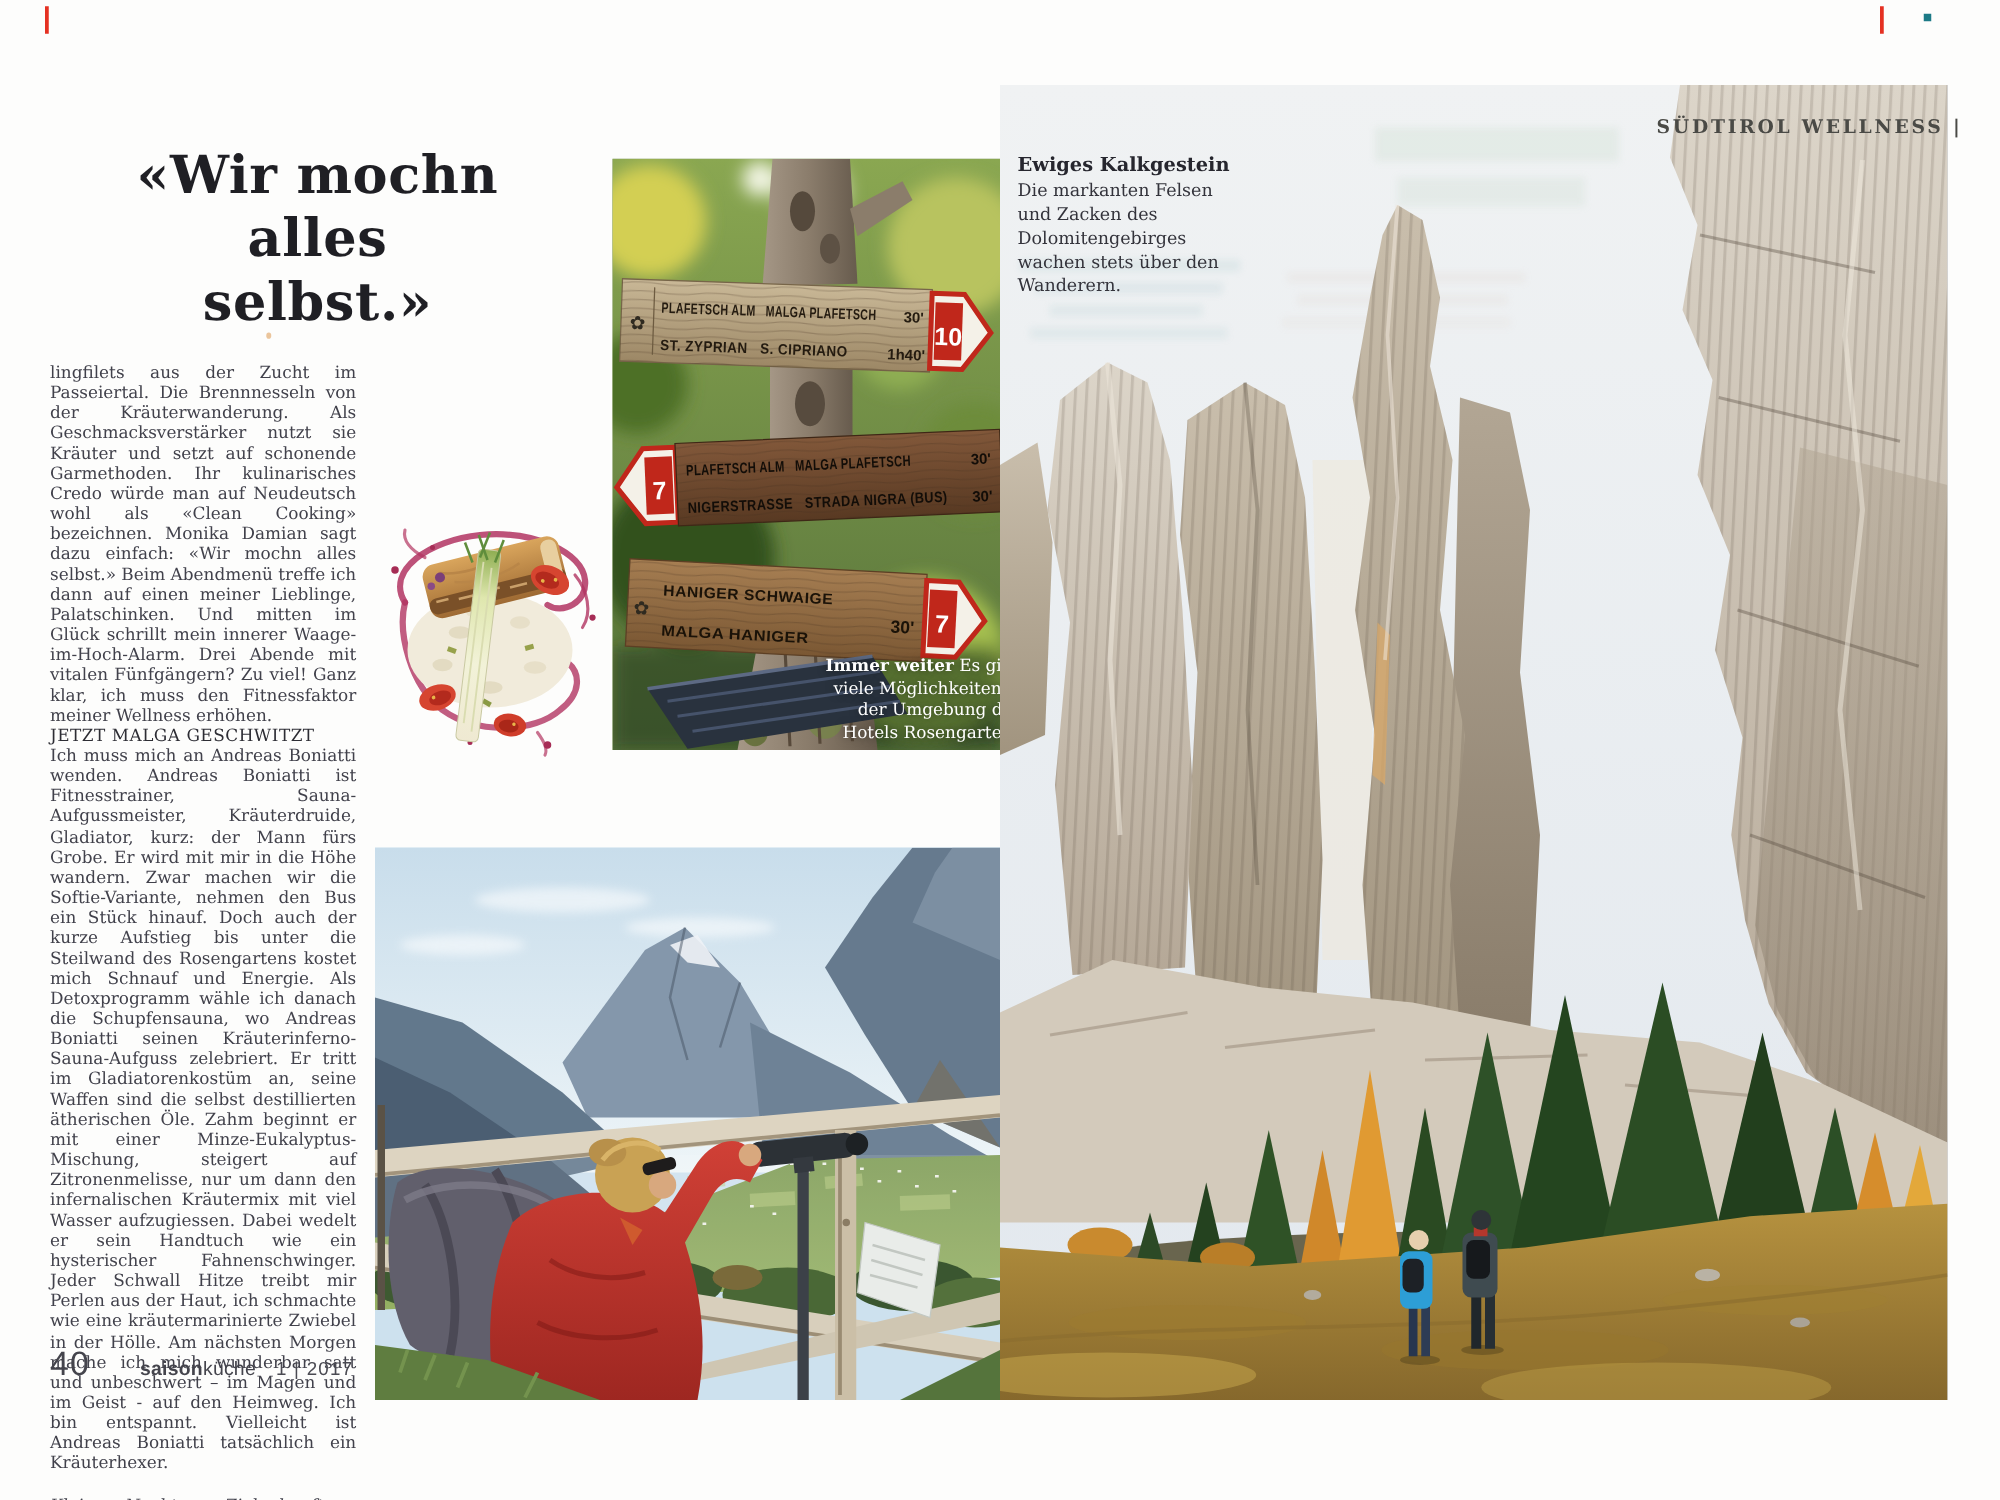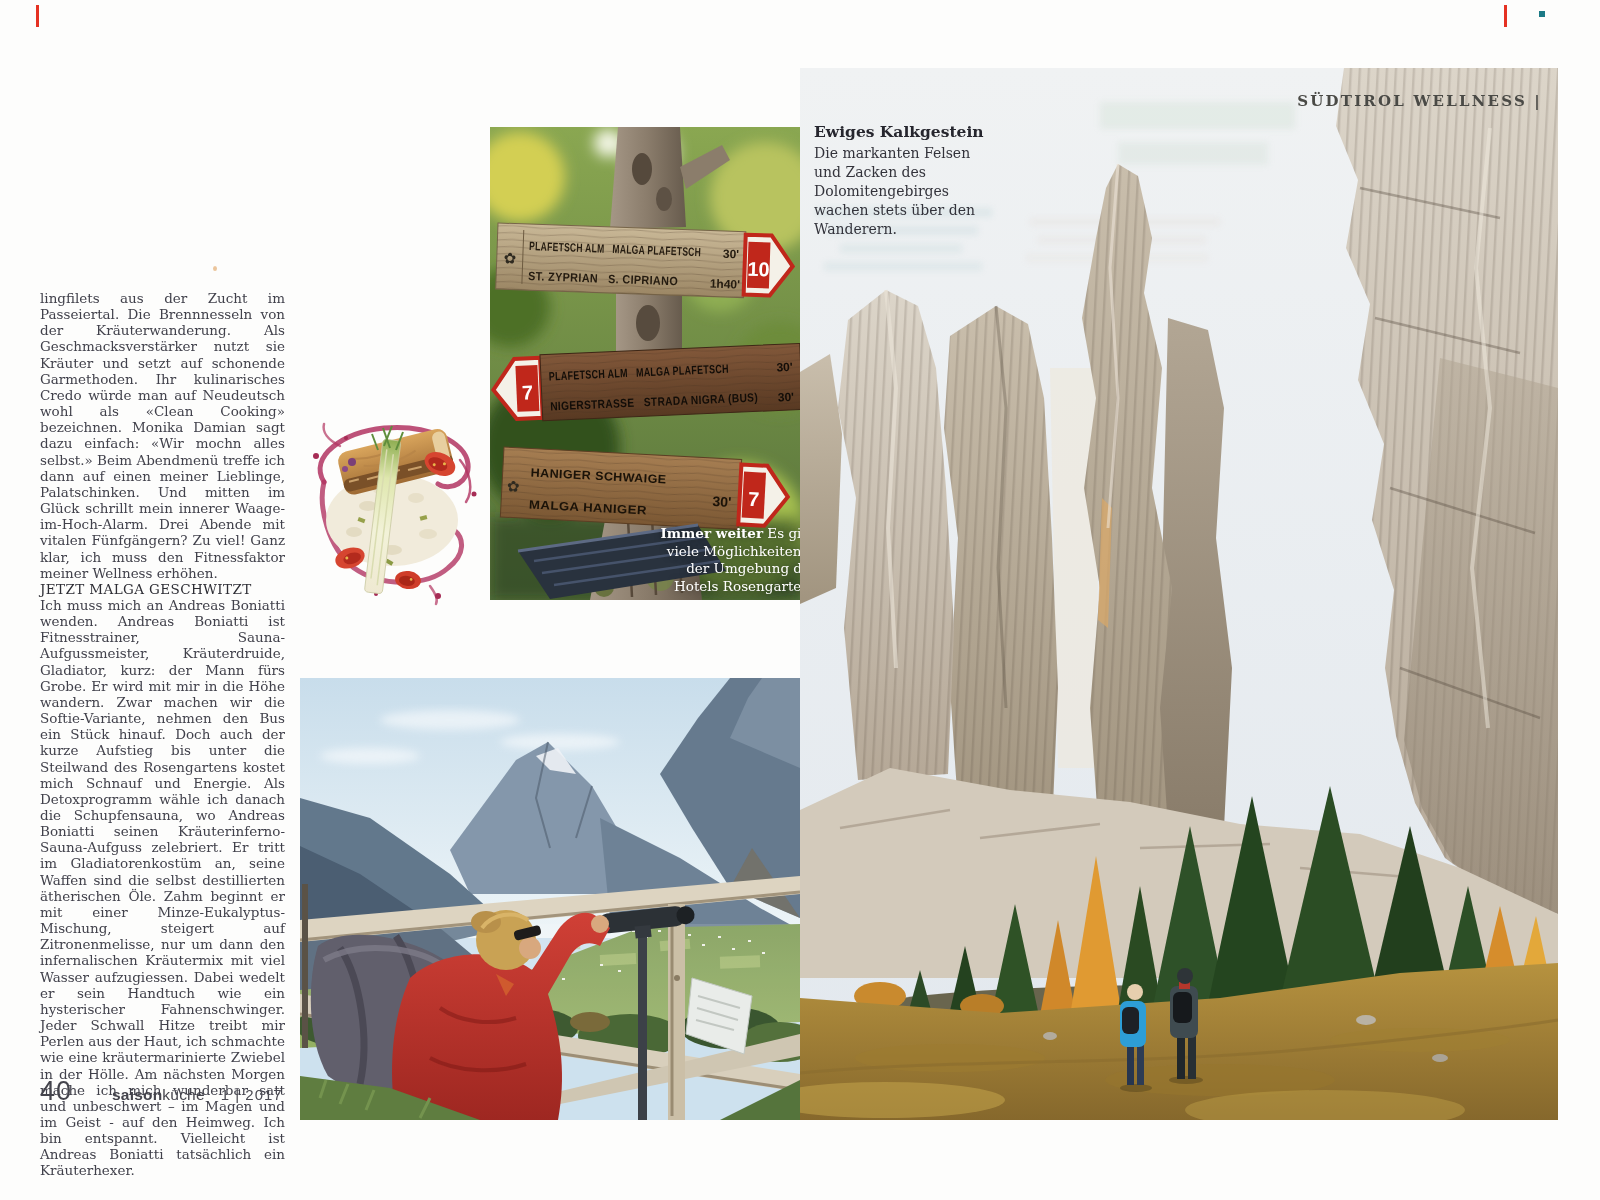--- a/index.html
+++ b/index.html
@@ -5,21 +5,21 @@
   html,body{margin:0;padding:0;background:#ffffff;}
   .page{position:relative;width:1600px;height:1200px;background:#fdfdfc;overflow:hidden;
         font-family:"DejaVu Serif", serif;color:#41414b;}
   
   .crop-mark{position:absolute;width:3px;height:22px;background:#e53122;top:5px;}
   .crop-mark.left{left:36px;}
   .crop-mark.right{left:1504px;}
   .reg-dot{position:absolute;left:1539px;top:11px;width:6px;height:6px;background:#1c7a86;}
   .speck{position:absolute;left:213px;top:266px;width:4px;height:5px;border-radius:50%;background:#e2a868;opacity:.65;}
 
-  .header-right{position:absolute;top:92px;left:1280px;width:262px;text-align:right;
+  .header-right{position:absolute;top:92px;left:1308px;width:262px;text-align:right;
     font-family:"DejaVu Serif",serif;font-weight:bold;font-size:15px;letter-spacing:2.2px;color:#4a4a46;z-index:5;}
 
   .quote{position:absolute;left:58px;top:114px;width:392px;text-align:center;
     font-weight:bold;font-size:42px;line-height:51px;color:#1f1f24;letter-spacing:.5px;}
 
   .column{position:absolute;left:40px;top:290px;width:245px;font-size:13.5px;line-height:16.15px;
     text-align:justify;color:#41414b;}
   .column p{margin:0;}
   .sub-head{margin:13px 0 2px 0;font-size:13.5px;letter-spacing:.4px;color:#2d2d34;}
   .postscript{margin-top:18px !important;font-style:italic;}
@@ -207,20 +207,24 @@
     </svg>
 
     <div class="rock-caption">
       <div class="cap-title">Ewiges Kalkgestein</div>
       <div class="cap-body">Die markanten Felsen und Zacken des Dolomitengebirges wachen stets über den Wanderern.</div>
     </div>
   </div>
 
   <div class="header-right">SÜDTIROL WELLNESS  |</div>
 
+  <div class="quote">
+    <div>«Wir mochn alles</div>
+    <div>selbst.»</div>
+  </div>
 
   <div class="column">
     <p>lingfilets aus der Zucht im Passeiertal. Die Brennnesseln von der Kräuterwanderung. Als Geschmacksverstärker nutzt sie Kräuter und setzt auf schonende Garmethoden. Ihr kulinarisches Credo würde man auf Neudeutsch wohl als «Clean Cooking» bezeichnen. Monika Damian sagt dazu einfach: «Wir mochn alles selbst.» Beim Abendmenü treffe ich dann auf einen meiner Lieblinge, Palatschinken. Und mitten im Glück schrillt mein innerer Waage-im-Hoch-Alarm. Drei Abende mit vitalen Fünfgängern? Zu viel! Ganz klar, ich muss den Fitnessfaktor meiner Wellness erhöhen.</p>
     <p class="sub-head">JETZT MALGA GESCHWITZT</p>
     <p>Ich muss mich an Andreas Boniatti wenden. Andreas Boniatti ist Fitnesstrainer, Sauna-Aufgussmeister, Kräuterdruide, Gladiator, kurz: der Mann fürs Grobe. Er wird mit mir in die Höhe wandern. Zwar machen wir die Softie-Variante, nehmen den Bus ein Stück hinauf. Doch auch der kurze Aufstieg bis unter die Steilwand des Rosengartens kostet mich Schnauf und Energie. Als Detoxprogramm wähle ich danach die Schupfensauna, wo Andreas Boniatti seinen Kräuterinferno-Sauna-Aufguss zelebriert. Er tritt im Gladiatorenkostüm an, seine Waffen sind die selbst destillierten ätherischen Öle. Zahm beginnt er mit einer Minze-Eukalyptus-Mischung, steigert auf Zitronenmelisse, nur um dann den infernalischen Kräutermix mit viel Wasser aufzugiessen. Dabei wedelt er sein Handtuch wie ein hysterischer Fahnenschwinger. Jeder Schwall Hitze treibt mir Perlen aus der Haut, ich schmachte wie eine kräutermarinierte Zwiebel in der Hölle. Am nächsten Morgen mache ich mich wunderbar satt und unbeschwert – im Magen und im Geist - auf den Heimweg. Ich bin entspannt. Vielleicht ist Andreas Boniatti tatsächlich ein Kräuterhexer.</p>
     <p class="postscript">Kleiner Nachtrag: Zielankunft zu Hause mit 56,7 kg Gewicht. Passt!</p>
   </div>
 
 
   <div class="photo food-photo">

